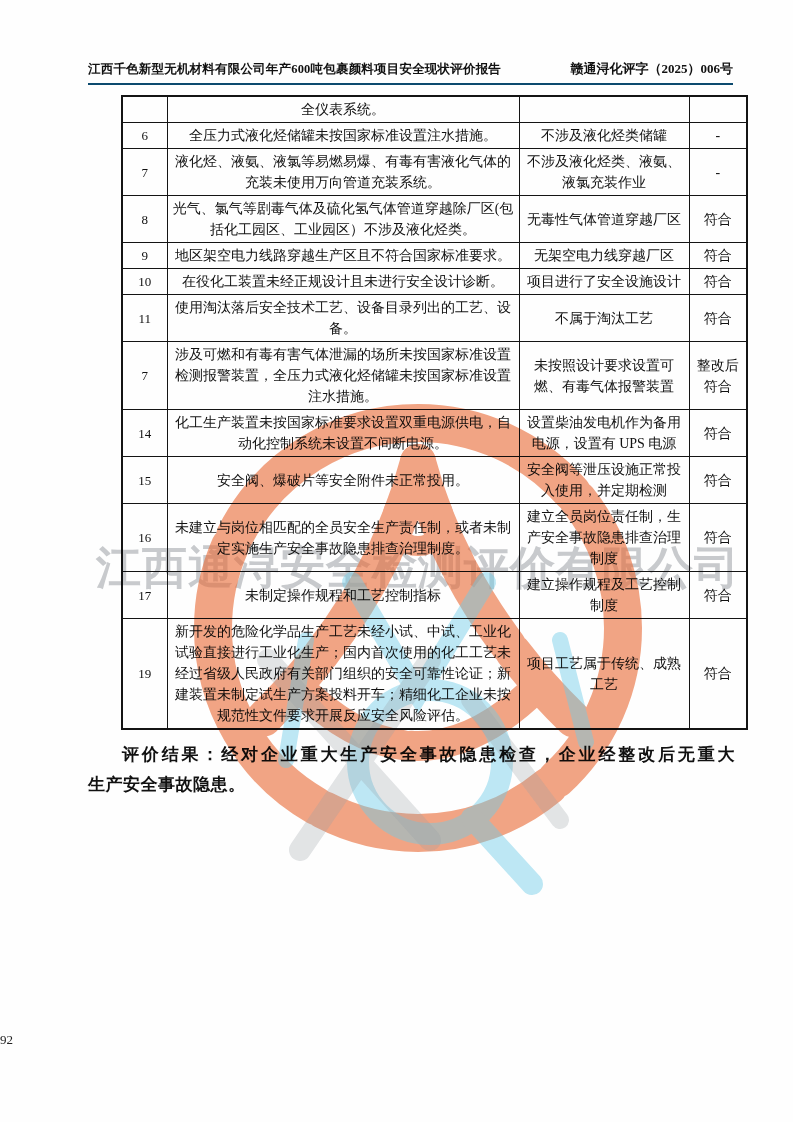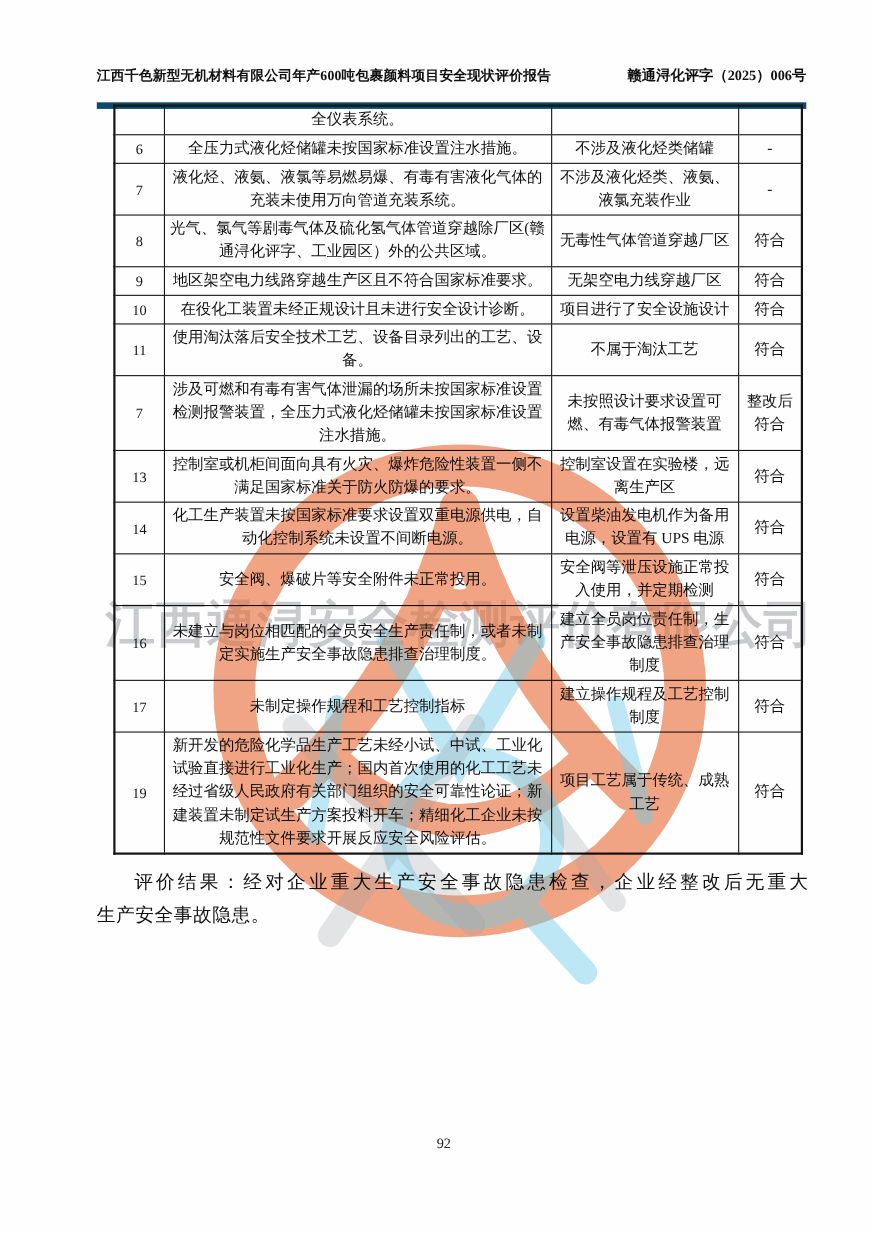--- a/index.html
+++ b/index.html
@@ -9,52 +9,52 @@
     margin:0 auto;
     background:#fefefe;
     font-family:"Liberation Serif","DejaVu Serif",serif;
     color:#111;
     overflow:hidden;
   }
   
   .hdr{
     position:absolute;left:88px;top:60px;width:645px;
     display:flex;justify-content:space-between;align-items:flex-end;
-    border-bottom:6px solid #0c4a6e;
-    padding-bottom:15px;
+    border-bottom:2px solid #0c4a6e;
+    padding-bottom:5px;
     font-weight:bold;
   }
   .hdr .t-left{font-size:12.5px;letter-spacing:.2px;}
   .hdr .t-right{font-size:13px;white-space:nowrap;}
   
   .content{position:absolute;left:88px;top:95px;width:647px;}
   table.rep{
     border-collapse:collapse;
-    margin-left:15px;
+    margin-left:33px;
     width:625px;
     table-layout:fixed;
     border:2px solid #141414;
     font-size:14px;
   }
   table.rep td{
     border:1px solid #141414;
     text-align:center;
     vertical-align:middle;
     line-height:21px;
     padding:2px 2px;
     word-break:break-all;
   }
   td.c-num{font-size:13px;font-family:"Liberation Serif",serif;}
-  .para{margin-top:10px;font-size:17px;line-height:30px;letter-spacing:.5px;}
+  .para{margin-top:10px;font-size:17px;line-height:30px;letter-spacing:.5px;font-weight:bold;}
   .para .l1{text-indent:2em;text-align:justify;text-align-last:justify;}
   .para .l2{text-align:left;}
   
   .pagenum{
     position:absolute;left:0;right:0;top:1032px;
-    text-align:center;font-size:13px;color:#222;padding-left:14px;
+    text-align:left;font-size:13px;color:#222;
   }
   
   .wm-layer{
     position:absolute;left:0;top:0;width:793px;height:1122px;
     pointer-events:none;
     mix-blend-mode:multiply;
     z-index:9;
   }
   .wm-company{
     position:absolute;left:96px;top:538px;width:645px;
@@ -100,21 +100,21 @@
 
   <tr>
     <td class="c-num">7</td>
     <td class="c-desc">液化烃、液氨、液氯等易燃易爆、有毒有害液化气体的充装未使用万向管道充装系统。</td>
     <td class="c-status">不涉及液化烃类、液氨、液氯充装作业</td>
     <td class="c-result">-</td>
   </tr>
 
   <tr>
     <td class="c-num">8</td>
-    <td class="c-desc">光气、氯气等剧毒气体及硫化氢气体管道穿越除厂区(赣通浔化评字、工业园区）外的公共区域。</td>
+    <td class="c-desc">光气、氯气等剧毒气体及硫化氢气体管道穿越除厂区(包括化工园区、工业园区）不涉及液化烃类。</td>
     <td class="c-status">无毒性气体管道穿越厂区</td>
     <td class="c-result">符合</td>
   </tr>
 
   <tr>
     <td class="c-num">9</td>
     <td class="c-desc">地区架空电力线路穿越生产区且不符合国家标准要求。</td>
     <td class="c-status">无架空电力线穿越厂区</td>
     <td class="c-result">符合</td>
   </tr>
@@ -133,26 +133,20 @@
     <td class="c-result">符合</td>
   </tr>
 
   <tr>
     <td class="c-num">7</td>
     <td class="c-desc">涉及可燃和有毒有害气体泄漏的场所未按国家标准设置检测报警装置，全压力式液化烃储罐未按国家标准设置注水措施。</td>
     <td class="c-status">未按照设计要求设置可燃、有毒气体报警装置</td>
     <td class="c-result">整改后符合</td>
   </tr>
 
-  <tr>
-    <td class="c-num">13</td>
-    <td class="c-desc">控制室或机柜间面向具有火灾、爆炸危险性装置一侧不满足国家标准关于防火防爆的要求。</td>
-    <td class="c-status">控制室设置在实验楼，远离生产区</td>
-    <td class="c-result">符合</td>
-  </tr>
 
   <tr>
     <td class="c-num">14</td>
     <td class="c-desc">化工生产装置未按国家标准要求设置双重电源供电，自动化控制系统未设置不间断电源。</td>
     <td class="c-status">设置柴油发电机作为备用电源，设置有 UPS 电源</td>
     <td class="c-result">符合</td>
   </tr>
 
   <tr>
     <td class="c-num">15</td>

